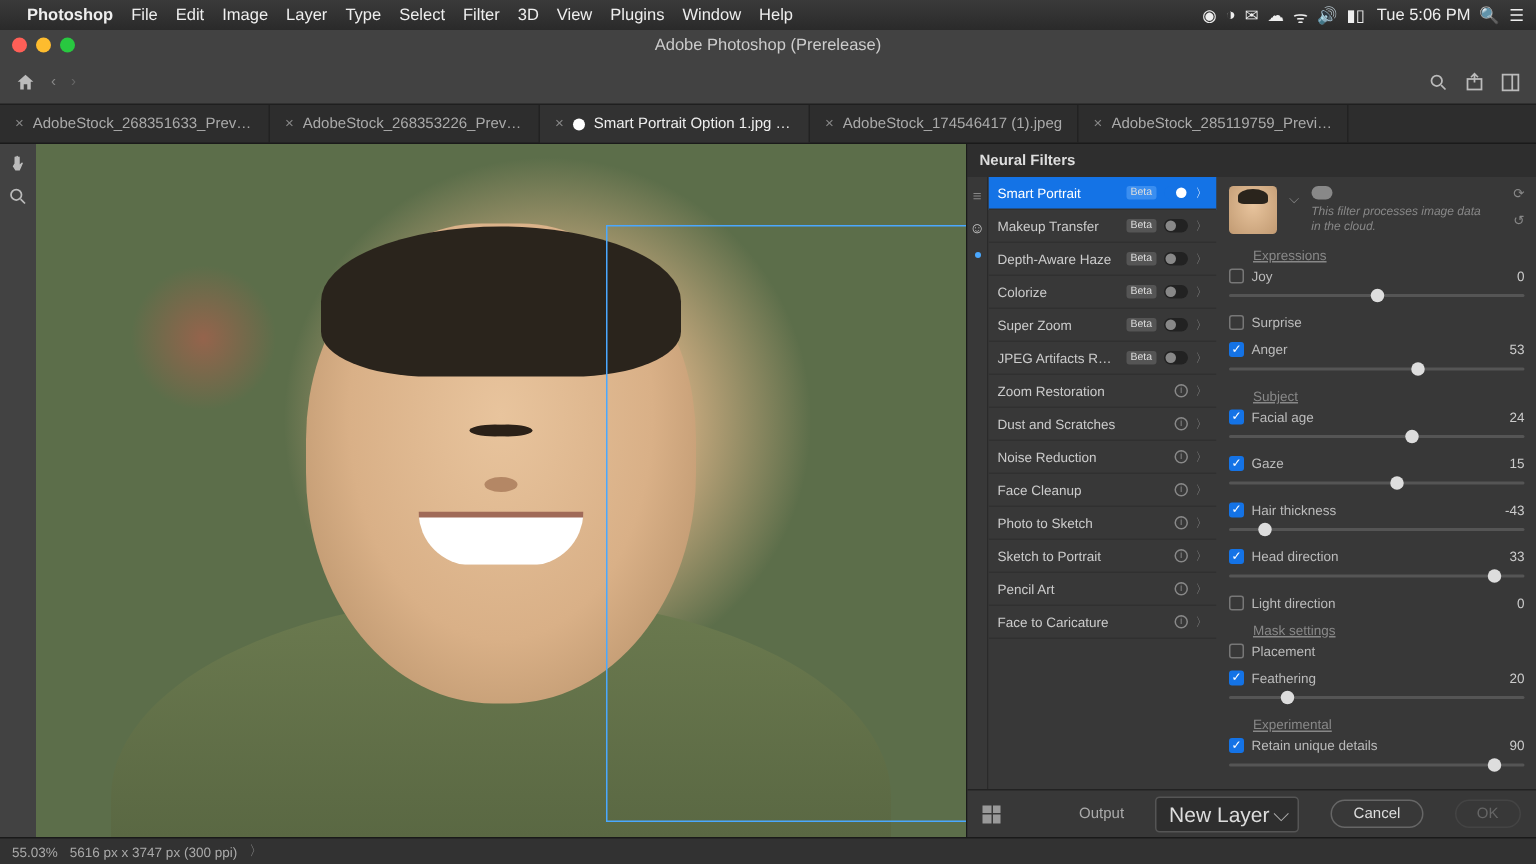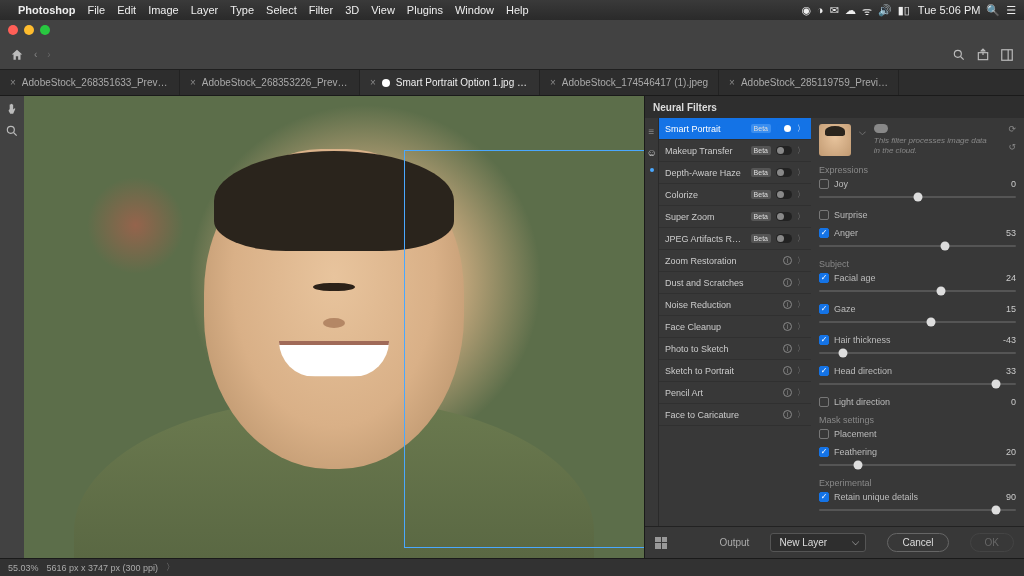--- a/index.html
+++ b/index.html
@@ -86,35 +86,35 @@
 .filter-item.selected .chev { color: #fff; }
 
 .controls { flex: 1; background: #383838; overflow-y: auto; padding: 6px 8px; font-size: 9px; color: #bbb; }
 .preview-row { display: flex; gap: 8px; align-items: flex-start; margin-bottom: 8px; }
 .thumb { width: 32px; height: 32px; background: radial-gradient(ellipse at 50% 40%, #e8c49d, #c19a72); border-radius: 3px; position: relative; flex-shrink: 0; }
 .thumb::after { content: ""; position: absolute; top: 2px; left: 6px; right: 6px; height: 10px; background: #2a241c; border-radius: 50% 50% 20% 20%; }
 .preview-row .dd { color: #888; font-size: 9px; margin-top: 3px; }
 .cloud-msg { font-size: 8px; font-style: italic; color: #888; line-height: 1.3; flex: 1; }
 .cloud-icon { width: 14px; height: 9px; background: #888; border-radius: 5px; margin-bottom: 3px; }
 .reset { width: 14px; text-align: right; color: #888; }
-.sect { color: #888; font-size: 9px; margin: 6px 0 4px; }
+.sect { color: #888; font-size: 9px; margin: 6px 16px 4px; text-decoration: underline; }
 .slider-row { margin-bottom: 8px; }
 .slider-head { display: flex; align-items: center; gap: 5px; }
 .cb { width: 10px; height: 10px; border: 1px solid #777; border-radius: 2px; flex-shrink: 0; display: flex; align-items: center; justify-content: center; }
 .cb.on { background: #1473e6; border-color: #1473e6; }
 .cb.on::after { content: "✓"; color: #fff; font-size: 8px; line-height: 1; }
 .slider-head .lbl { flex: 1; }
 .slider-head .val { color: #ccc; }
 .track { height: 10px; position: relative; margin-top: 3px; }
 .track::before { content: ""; position: absolute; left: 0; right: 0; top: 50%; height: 2px; background: #555; border-radius: 1px; transform: translateY(-50%); }
 .knob { position: absolute; top: 50%; width: 9px; height: 9px; background: #ddd; border-radius: 50%; transform: translate(-50%,-50%); }
 
 .panel-footer { height: 32px; border-top: 1px solid #222; display: flex; align-items: center; padding: 0 10px; gap: 21px; background: #383838; }
 .panel-footer .out-label { color: #aaa; font-size: 10px; margin-left: auto; }
-.select { background: #2e2e2e; border: 1px solid #555; border-radius: 3px; padding: 3px 18px 3px 8px; font-size: 10px; color: #ddd; position: relative; min-width: 96px; }
+.select { background: #2e2e2e; border: 1px solid #555; border-radius: 3px; padding: 3px 18px 3px 8px; font-size: 14px; color: #ddd; position: relative; min-width: 96px; }
 .select::after { content: "⌵"; position: absolute; right: 6px; top: 2px; color: #aaa; }
 .btn { border: 1px solid #666; background: transparent; border-radius: 12px; padding: 3px 14px; font-size: 10px; color: #ddd; }
 .btn.disabled { color: #666; border-color: #444; }
 .grid-icon { width: 12px; height: 12px; display: grid; grid-template-columns: 1fr 1fr; grid-template-rows: 1fr 1fr; gap: 1px; }
 .grid-icon span { background: #999; }
 
 ::-webkit-scrollbar { width: 0; height: 0; }
 </style>
 </head>
 <body>
@@ -137,20 +137,21 @@
 </div>
 
 <div class="window">
 
   <div class="titlebar">
     <div class="traffic">
       <span class="r"></span>
       <span class="y"></span>
       <span class="g"></span>
     </div>
+    <div class="title">Adobe Photoshop (Prerelease)</div>
   </div>
 
   <div class="toolbar">
     <svg class="icon-svg" viewBox="0 0 24 24">
         <path d="M12 3l9 8h-3v9h-4v-6H10v6H6v-9H3z"></path>
       </svg>
     <span style="color:#888">‹</span>
     <span style="color:#666">›</span>
     <div class="right-icons">
       <svg class="icon-svg" viewBox="0 0 24 24">

